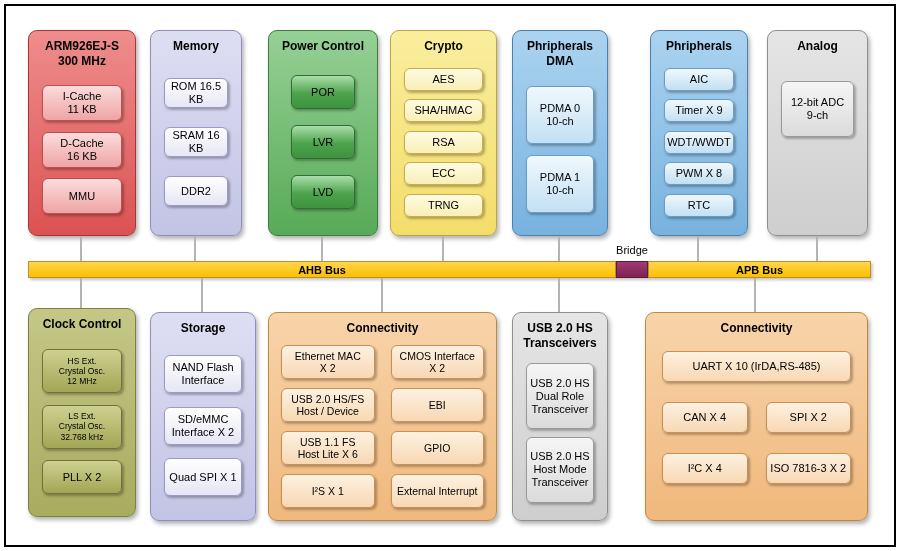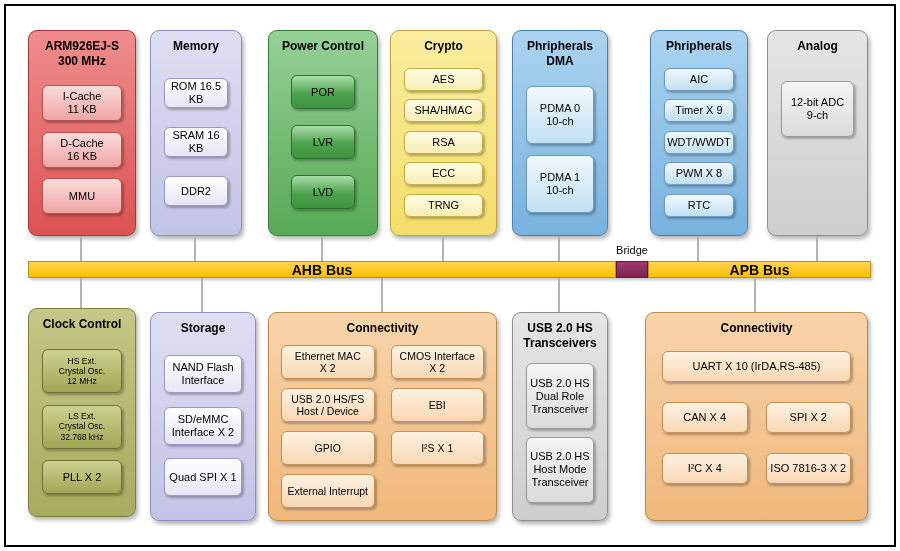--- a/index.html
+++ b/index.html
@@ -71,21 +71,21 @@
     flex:1;display:grid;grid-template-columns:1fr 1fr;gap:20px 18px;
     padding:12px 16px 16px;box-sizing:border-box;align-content:start;
   }
   .items-conn2 .item{height:31px;}
   .items-conn2 .span2{grid-column:1 / span 2;}
 
   
   .bus{position:absolute;left:28px;top:261px;width:843px;height:17px;display:flex;
        box-shadow:1.5px 2px 3px rgba(0,0,0,.25);}
   .bus-seg{display:flex;align-items:center;justify-content:center;box-sizing:border-box;
-           font-size:14px;font-weight:bold;}
+           font-size:11px;font-weight:bold;}
   .bus-seg.ahb{width:588px;background:linear-gradient(180deg,#ffd54d,#fdbf00);border:1px solid #b8912a;}
   .bus-seg.bridge{width:32px;background:linear-gradient(180deg,#a23a72,#7c2250);border:1px solid #5e1a3c;}
   .bus-seg.apb{flex:1;background:linear-gradient(180deg,#ffd54d,#fdbf00);border:1px solid #b8912a;}
   .bridge-label{position:absolute;left:598px;top:244px;width:68px;text-align:center;font-size:11px;}
 
   
   .conn{position:absolute;width:2px;background:#b4b4b4;}
 </style>
 </head>
 <body>
@@ -216,20 +216,22 @@
 <div class="block block-orange" style="left:268px;top:312px;width:229px;height:209px;">
   <div class="block-title">Connectivity</div>
   <div class="items-grid">
     <div class="item item-orange">Ethernet MAC
 X 2</div>
     <div class="item item-orange">CMOS Interface
 X 2</div>
     <div class="item item-orange">USB 2.0 HS/FS
 Host / Device</div>
     <div class="item item-orange">EBI</div>
+    <div class="item item-orange">USB 1.1 FS
+Host Lite X 6</div>
     <div class="item item-orange">GPIO</div>
     <div class="item item-orange">I²S X 1</div>
     <div class="item item-orange">External Interrupt</div>
   </div>
 </div>
 
 <div class="block block-gray" style="left:512px;top:312px;width:96px;height:209px;">
   <div class="block-title">USB 2.0 HS
 Transceivers</div>
   <div class="items items-usb">

